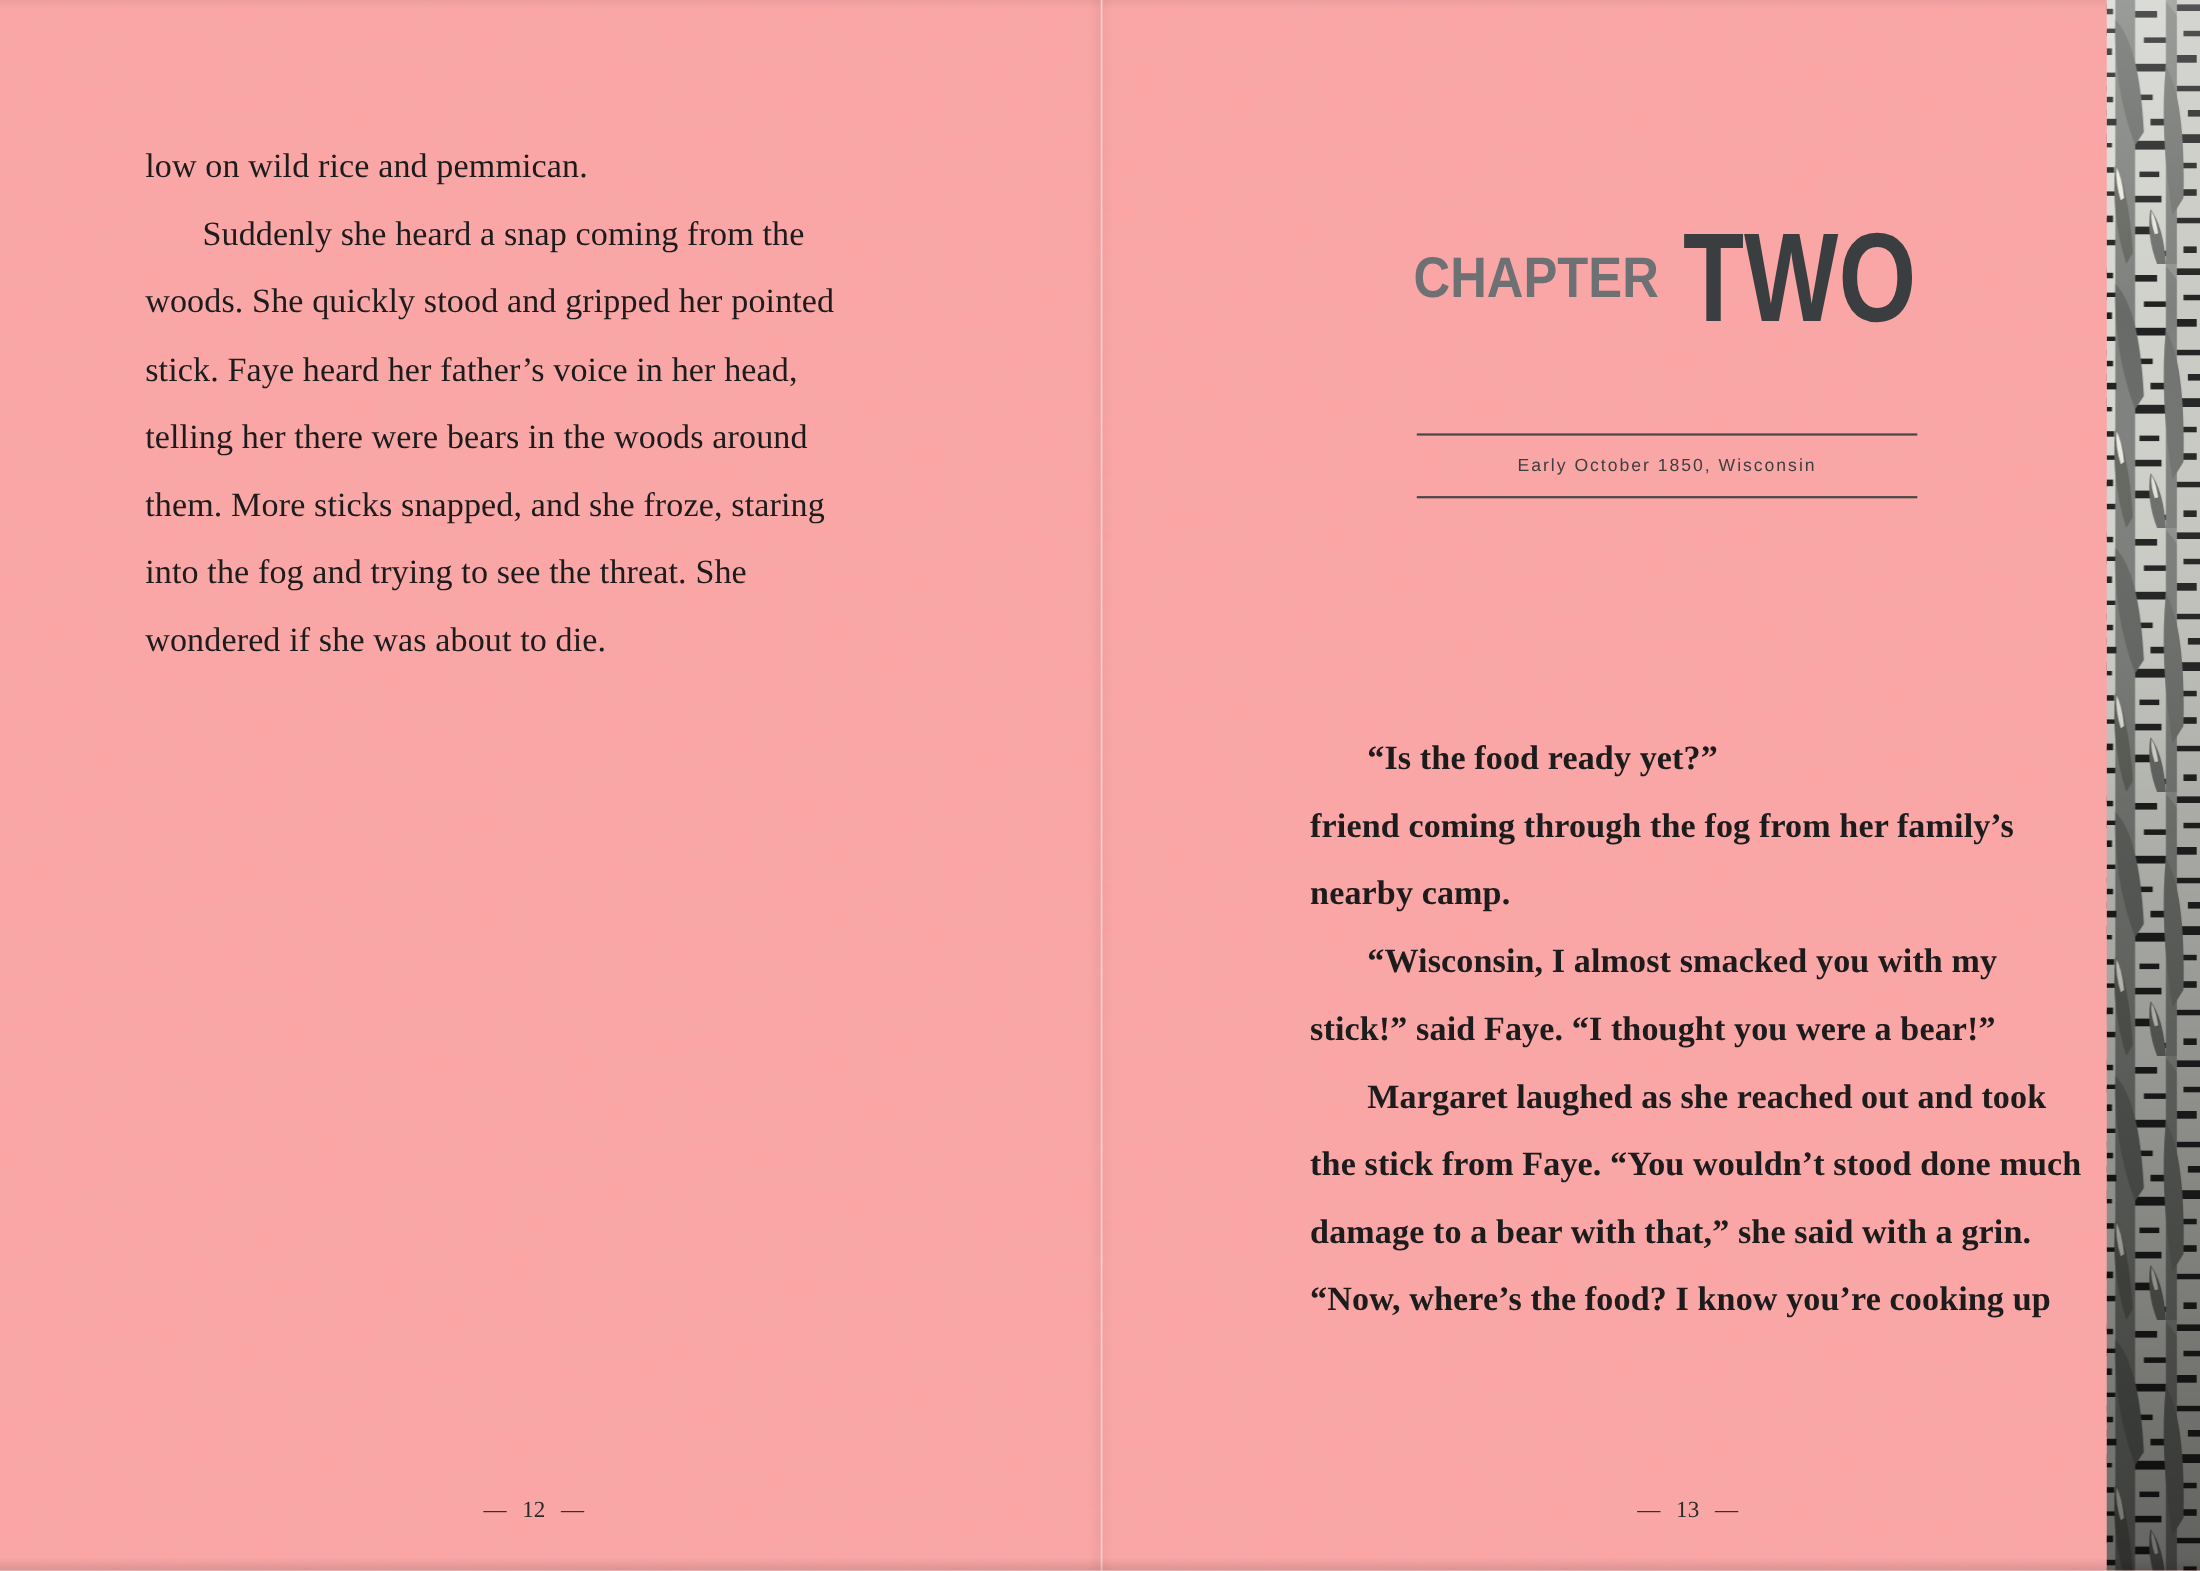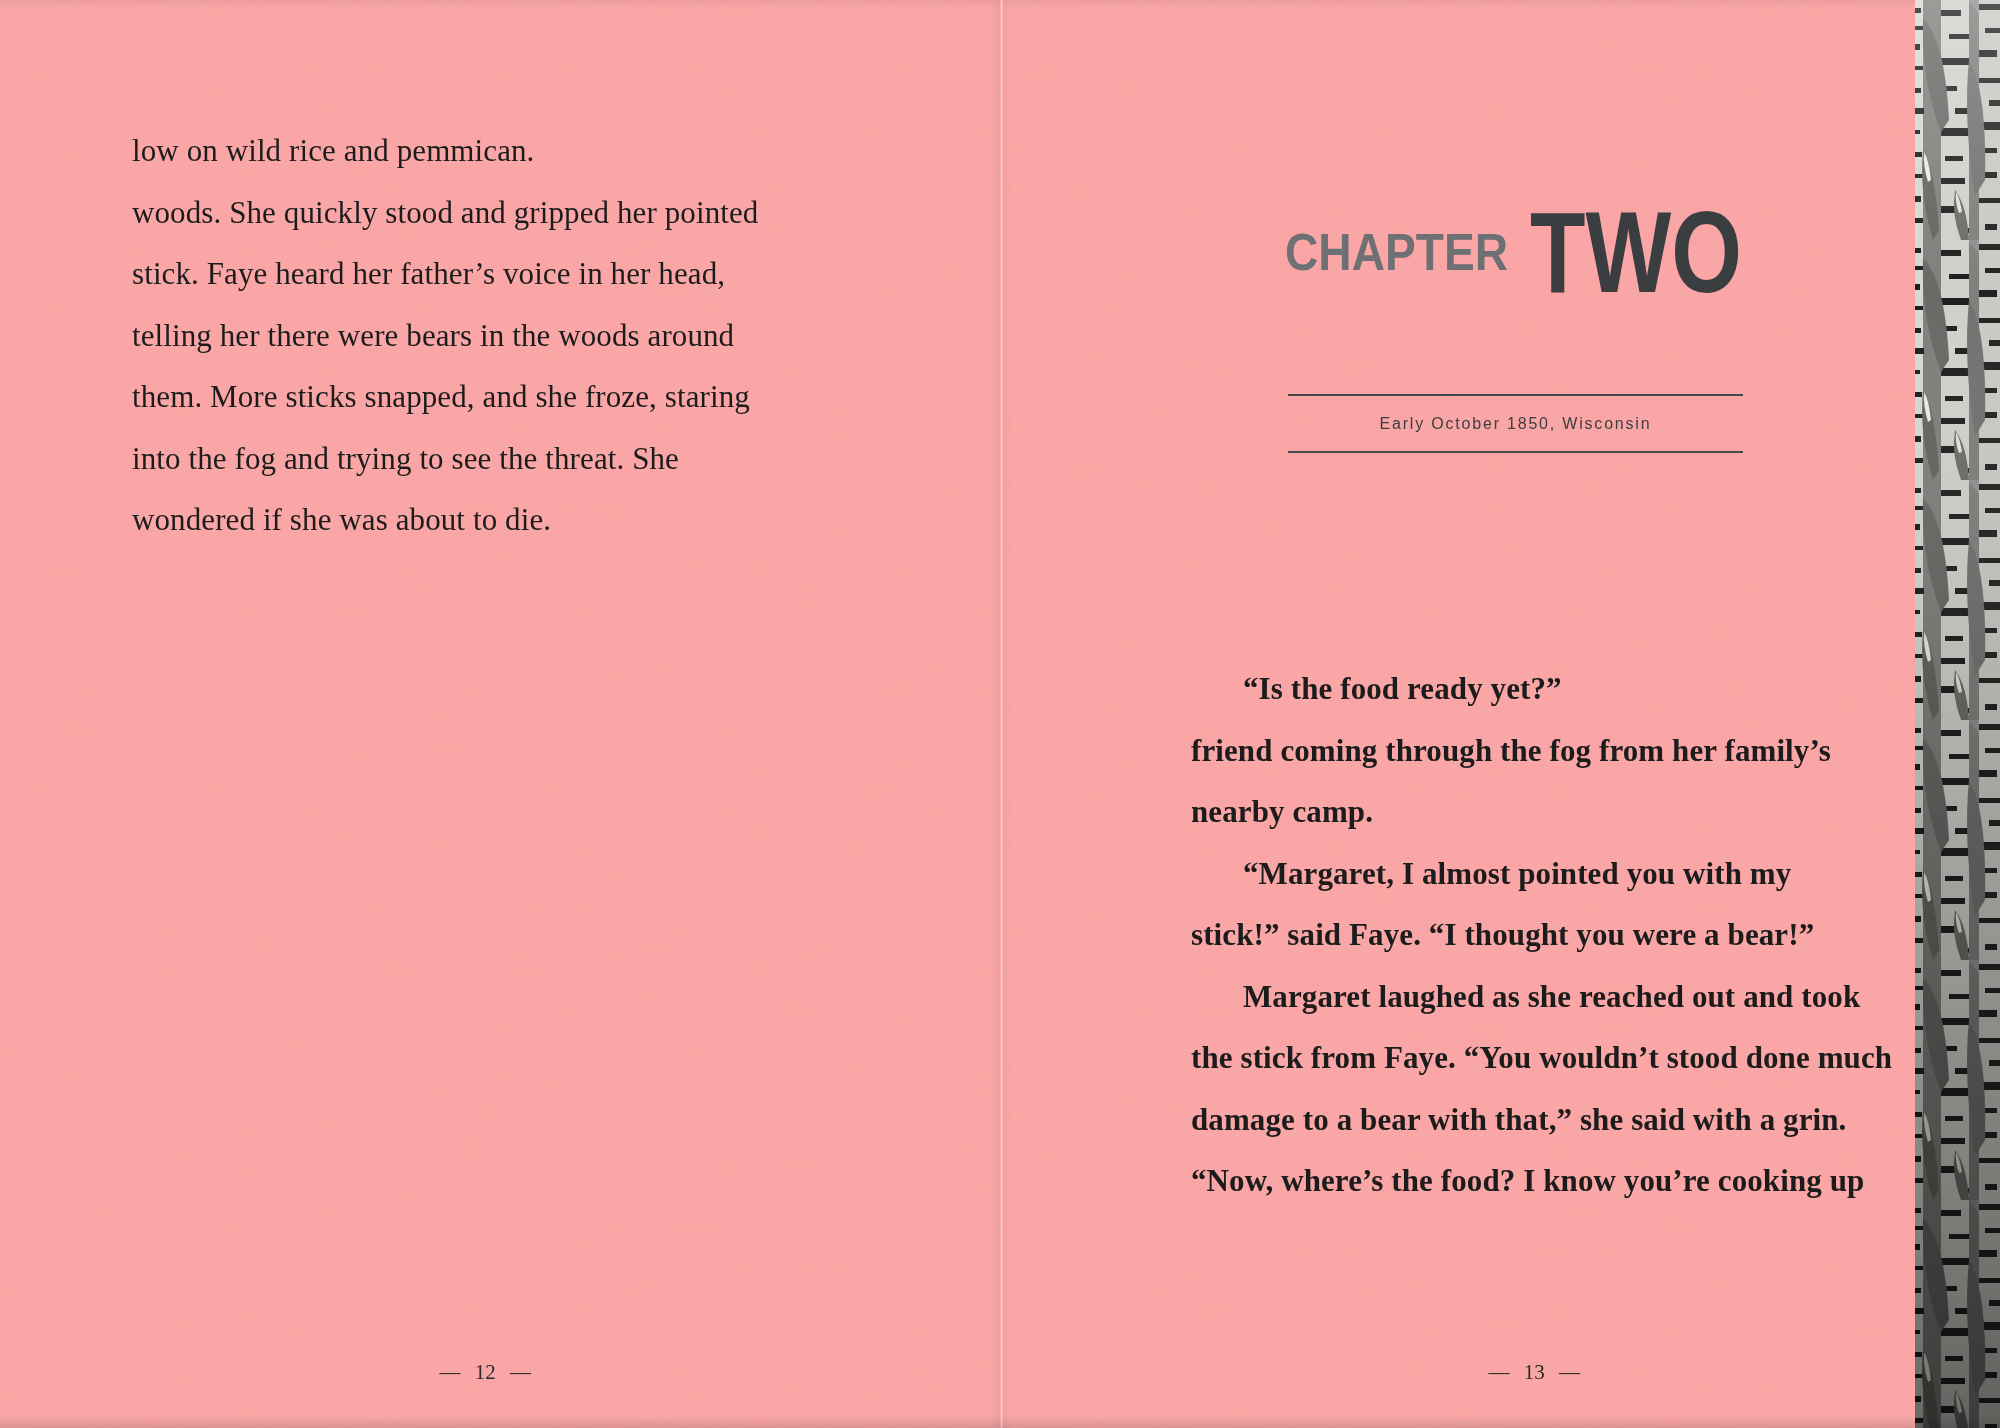--- a/index.html
+++ b/index.html
@@ -125,20 +125,21 @@
       <feColorMatrix type="matrix" values="0 0 0 0 0.50  0 0 0 0 0.50  0 0 0 0 0.52  0 0 0 0.07 0"></feColorMatrix>
     </filter>
     <rect width="2000" height="1428" filter="url(#tex)"></rect>
   </svg>
 
   <div class="top-shade"></div>
 
   <div>
     <div id="left-text" class="text-block">
       <div class="line">low on wild rice and pemmican.</div>
+      <div class="line indent">Suddenly she heard a snap coming from the</div>
       <div class="line">woods. She quickly stood and gripped her pointed</div>
       <div class="line">stick. Faye heard her father’s voice in her head,</div>
       <div class="line">telling her there were bears in the woods around</div>
       <div class="line">them. More sticks snapped, and she froze, staring</div>
       <div class="line">into the fog and trying to see the threat. She</div>
       <div class="line">wondered if she was about to die.</div>
     </div>
     <div id="folio-left" class="folio">— 12 —</div>
   </div>
 
@@ -152,21 +153,21 @@
     <div class="dateline-box">
       <div class="dateline-rule"></div>
       <div class="dateline-text">Early October 1850, Wisconsin</div>
       <div class="dateline-rule"></div>
     </div>
 
     <div id="right-text" class="text-block">
       <div class="line indent">“Is the food ready yet?”</div>
       <div class="line">friend coming through the fog from her family’s</div>
       <div class="line">nearby camp.</div>
-      <div class="line indent">“Margaret, I almost pointed you with my</div>
+      <div class="line indent">“Wisconsin, I almost smacked you with my</div>
       <div class="line">stick!” said Faye. “I thought you were a bear!”</div>
       <div class="line indent">Margaret laughed as she reached out and took</div>
       <div class="line">the stick from Faye. “You wouldn’t stood done much</div>
       <div class="line">damage to a bear with that,” she said with a grin.</div>
       <div class="line">“Now, where’s the food? I know you’re cooking up</div>
     </div>
     <div id="folio-right" class="folio">— 13 —</div>
   </div>
 
   <div class="fold"></div>

